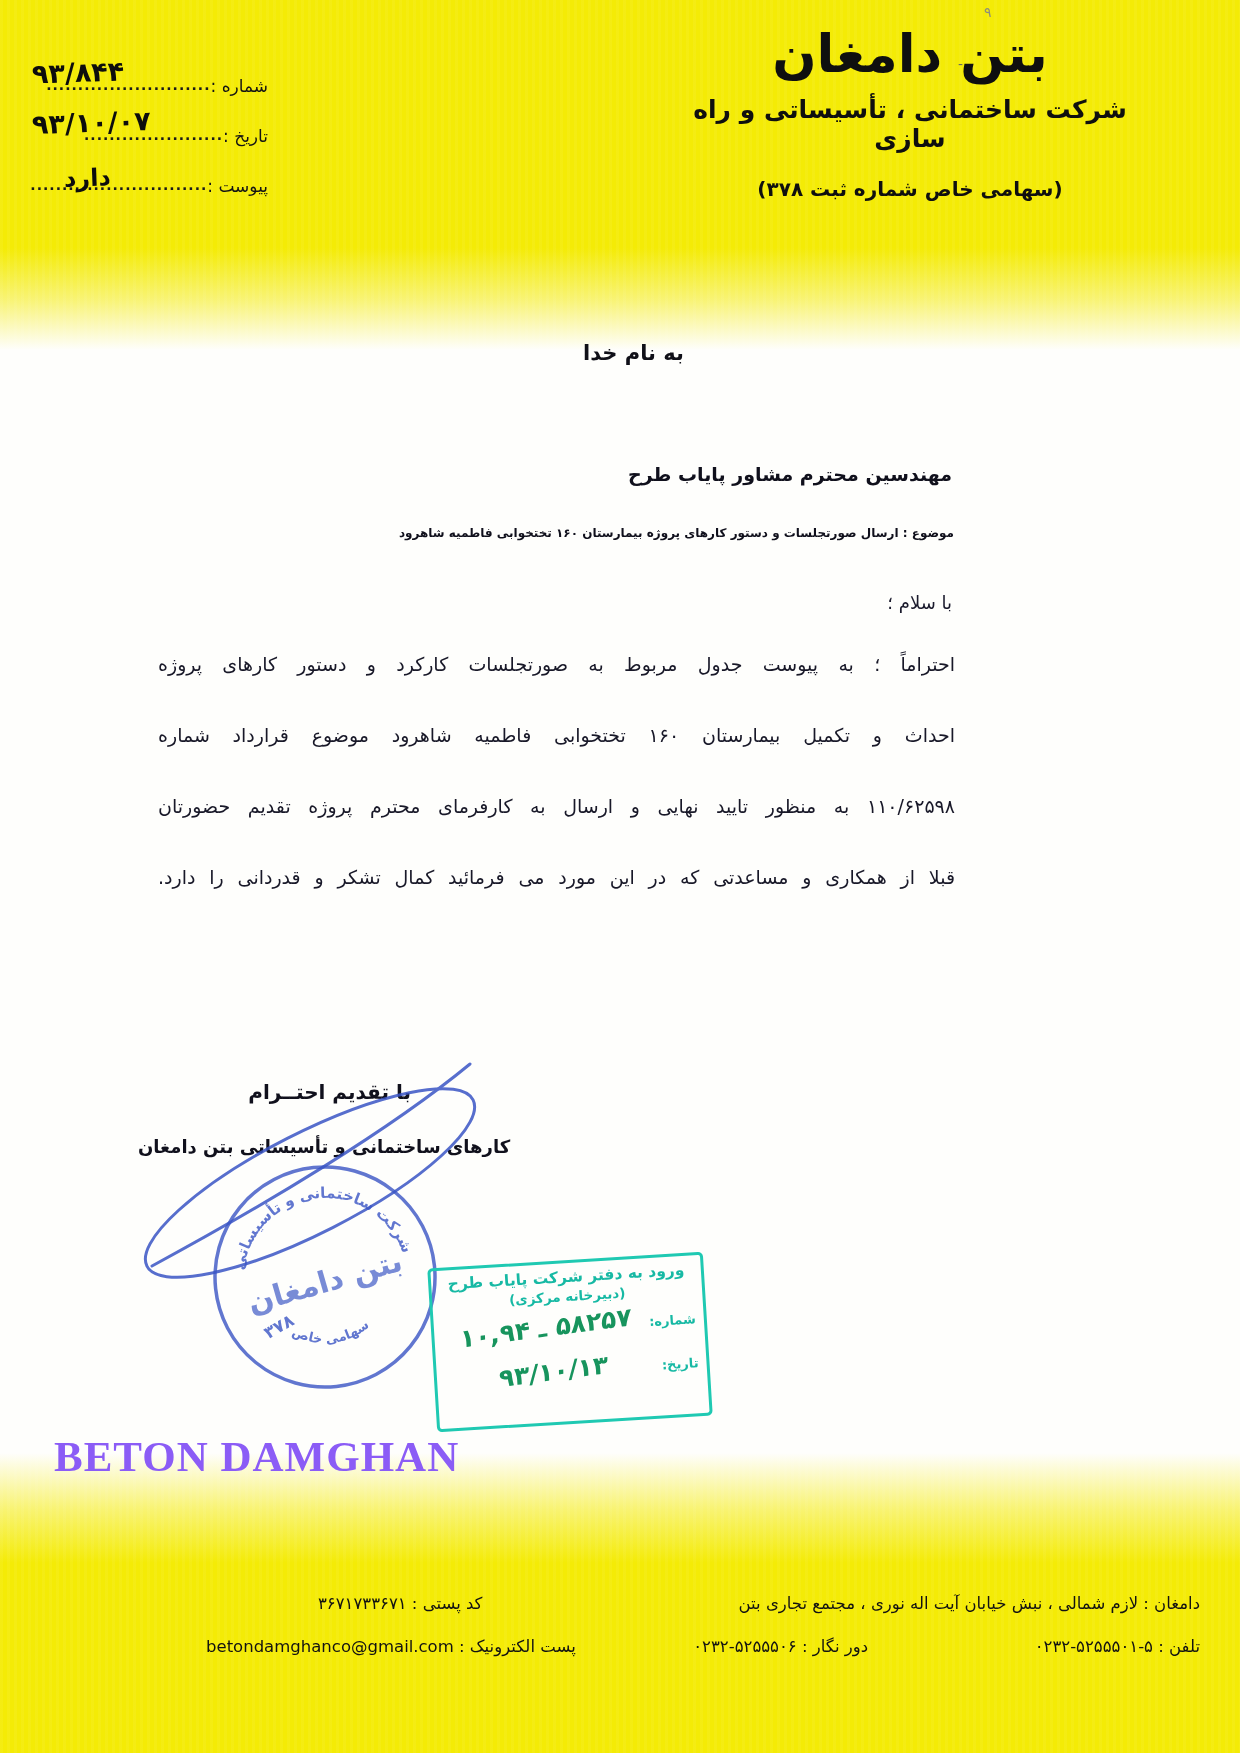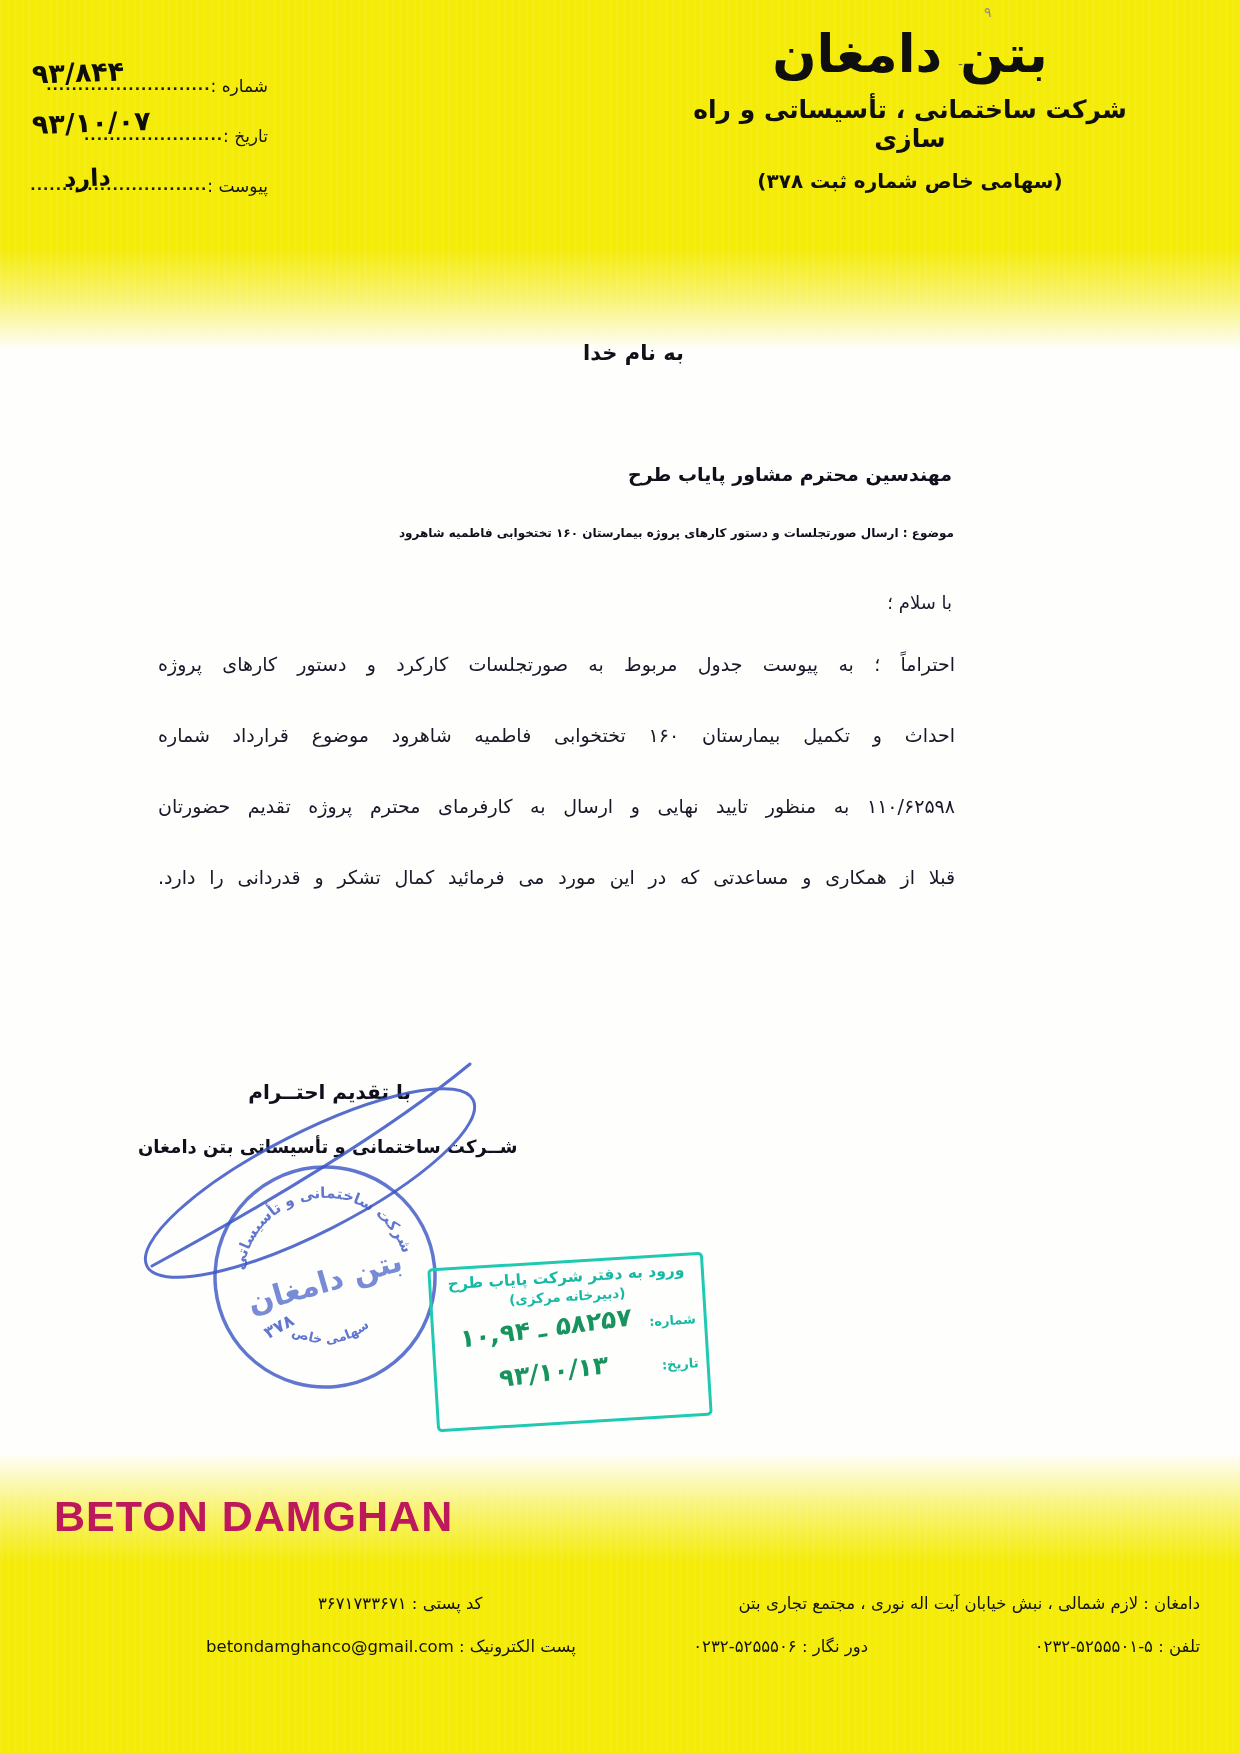--- a/index.html
+++ b/index.html
@@ -13,21 +13,21 @@
     background:repeating-linear-gradient(90deg,rgba(255,255,255,.05) 0 3px,transparent 3px 7px)}
   .band-bottom{position:absolute;bottom:0;left:0;width:100%;height:300px;
     background:linear-gradient(0deg,#f4eb06 0,#f4eb06 190px,rgba(244,235,6,.55) 245px,rgba(244,235,6,0) 300px)}
   .band-bottom::after{content:"";position:absolute;inset:0;
     background:repeating-linear-gradient(90deg,rgba(255,255,255,.05) 0 3px,transparent 3px 7px)}
 
   
   .hdr-right{position:absolute;top:26px;right:90px;width:480px;text-align:center;direction:rtl;color:#0f0f0f}
   .hdr-title{font-size:52px;font-weight:bold;line-height:1.1;letter-spacing:1px}
   .hdr-sub{font-size:25px;font-weight:bold;margin-top:12px}
-  .hdr-reg{font-size:20px;font-weight:bold;margin-top:16px}
+  .hdr-reg{font-size:20px;font-weight:bold;margin-top:24px}
 
   
   .hdr-fields{position:absolute;top:46px;left:28px;width:240px;direction:rtl}
   .f-row{position:relative;height:50px;display:flex;align-items:flex-end}
   .f-label{font-size:17px;font-weight:normal;color:#141414;white-space:nowrap}
   .f-dots{flex:1;font-size:14px;font-weight:bold;color:#1a1a1a;overflow:hidden;white-space:nowrap;letter-spacing:1px;line-height:22px}
   .f-value{position:absolute;left:4px;bottom:8px;font-size:27px;font-weight:bold;color:#0d0d0d;transform:rotate(-2deg);white-space:nowrap}
   .f-value.small{font-size:24px;bottom:4px;left:36px}
 
   
@@ -47,22 +47,22 @@
   .receipt-stamp{position:absolute;top:1260px;left:432px;width:276px;height:164px;
     border:3px solid #1fc9b2;border-radius:5px;transform:rotate(-3.5deg);
     direction:rtl;color:#17b9a4;padding:5px 8px 0 8px;background:rgba(255,255,255,0)}
   .rs-title{font-size:15.5px;font-weight:bold;text-align:center;white-space:nowrap}
   .rs-sub{font-size:13.5px;font-weight:bold;text-align:center;margin-top:2px}
   .rs-row{display:flex;align-items:center;height:44px}
   .rs-label{font-size:13px;font-weight:bold;white-space:nowrap}
   .rs-hand{flex:1;text-align:center;font-size:25px;font-weight:bold;color:#17945d;transform:rotate(-4deg) skewX(-6deg);white-space:nowrap}
 
   
-  .beton{position:absolute;top:1492px;left:54px;font-family:Liberation Sans, sans-serif;font-weight:bold;
-    font-size:43px;color:#be185d;letter-spacing:1px;white-space:nowrap}
+  .beton{position:absolute;top:1432px;left:54px;font-family:Liberation Serif, serif;font-weight:bold;
+    font-size:43px;color:#8b5cf6;letter-spacing:1px;white-space:nowrap}
   .ft{font-size:16.5px;font-weight:normal;color:#121212;direction:rtl;white-space:nowrap;position:absolute}
   .ft-addr{top:1594px;right:40px}
   .ft-postal{top:1594px;left:318px}
   .ft-phone{top:1637px;right:40px}
   .ft-fax{top:1637px;right:372px}
   .ft-email{top:1637px;left:206px}
 
   
   .artifact{position:absolute;color:#8d8d7c;font-size:14px}
   .a1{top:4px;left:984px}
@@ -104,21 +104,21 @@
 <div class="salutation">با سلام ؛</div>
 
 <div class="body-text">
   <div class="bline">احتراماً ؛ به پیوست جدول مربوط به صورتجلسات کارکرد و دستور کارهای پروژه</div>
   <div class="bline">احداث و تکمیل بیمارستان ۱۶۰ تختخوابی فاطمیه شاهرود موضوع قرارداد شماره</div>
   <div class="bline">۱۱۰/۶۲۵۹۸ به منظور تایید نهایی و ارسال به کارفرمای محترم پروژه تقدیم حضورتان</div>
   <div class="bline">قبلا از همکاری و مساعدتی که در این مورد می فرمائید کمال تشکر و قدردانی را دارد.</div>
 </div>
 
 <div class="closing">با تقدیم احتــرام</div>
-<div class="signatory">شــرکت ساختمانی و تأسیساتی بتن دامغان</div>
+<div class="signatory">کارهای ساختمانی و تأسیساتی بتن دامغان</div>
 
 <svg class="ink-overlay" width="1240" height="1753" viewBox="0 0 1240 1753">
   <g stroke="#3a55c5" fill="none" stroke-width="3" opacity="0.85" stroke-linecap="round">
     <ellipse cx="310" cy="1183" rx="183" ry="50" transform="rotate(-27 310 1183)"></ellipse>
     <path d="M 470 1064 C 390 1130 265 1205 152 1266"></path>
   </g>
   <g transform="rotate(-6 325 1277)" opacity="0.8">
     <circle cx="325" cy="1277" r="110" fill="none" stroke="#3a55c5" stroke-width="3.5"></circle>
     <defs>
       <path id="arcTop" d="M 248 1308 A 82 82 0 1 1 402 1308" fill="none"></path>

